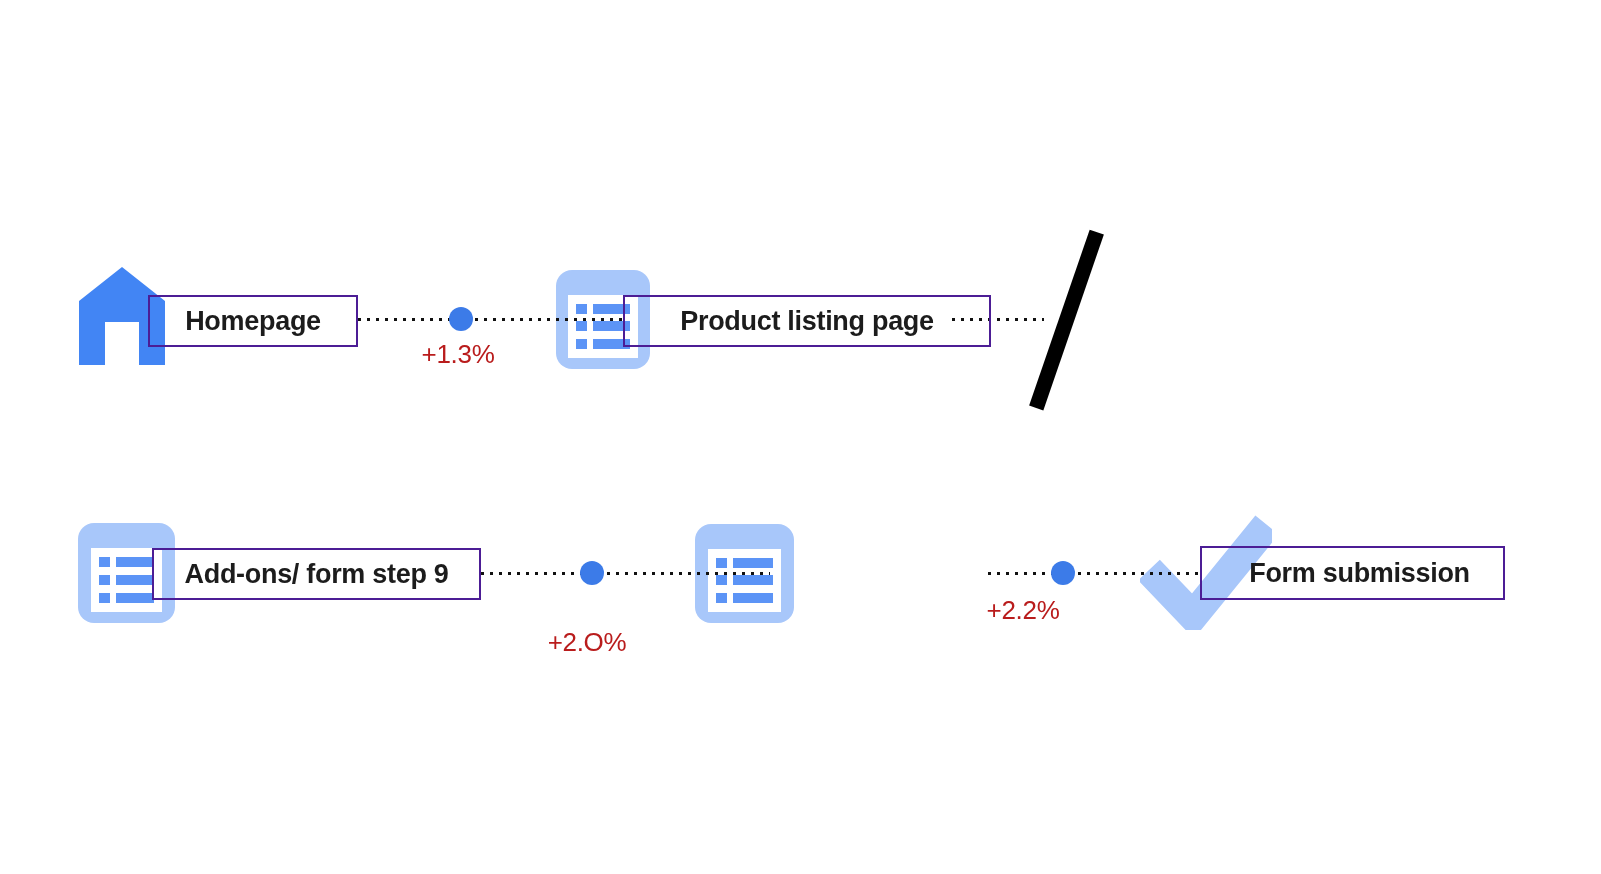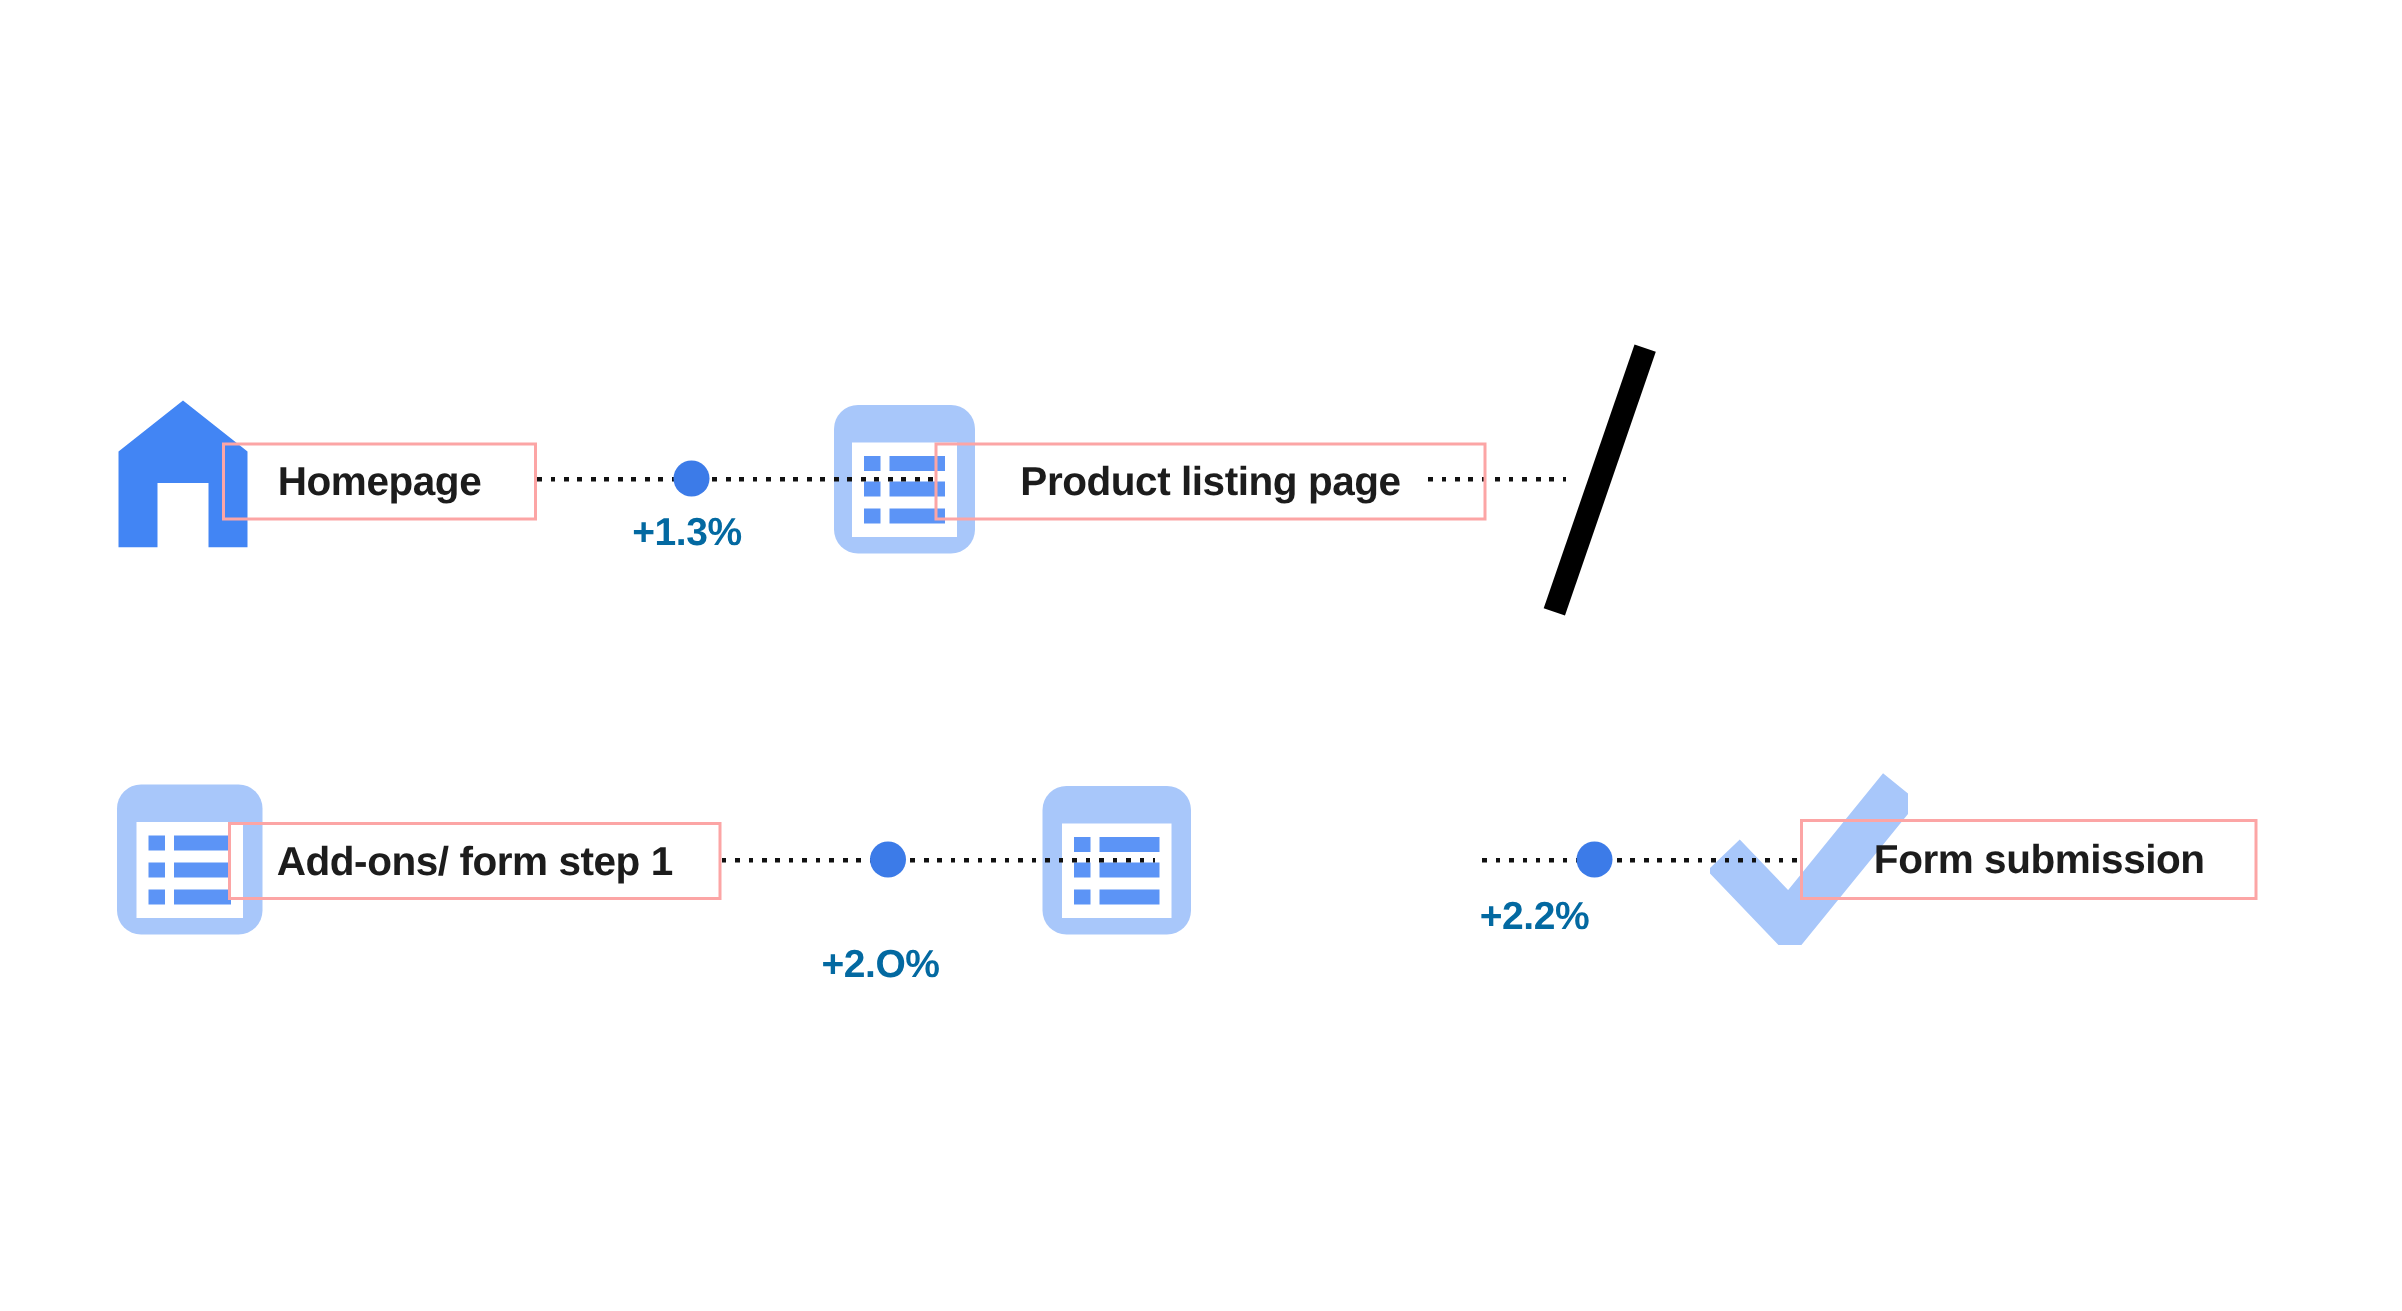--- a/index.html
+++ b/index.html
@@ -7,42 +7,42 @@
     position:relative;
     width:1601px;height:874px;
     background:#ffffff;
     overflow:hidden;
     font-family:"Liberation Sans", sans-serif;
   }
   
   .step-box{
     position:absolute;
     box-sizing:border-box;
-    border:2px solid #fca5a5;
+    border:2px solid #4c1d95;
     background:transparent;
     display:flex;align-items:center;justify-content:center;
     font-size:27px;font-weight:700;color:#1c1c1c;
     white-space:nowrap;
     z-index:3;
     letter-spacing:-0.3px;
   }
   
   .connector{
     position:absolute;height:3px;z-index:2;
     background:repeating-linear-gradient(to right,#111 0 3px,transparent 3px 9px);
   }
   
   .t-dot{
     position:absolute;width:24px;height:24px;border-radius:50%;
     z-index:2;
   }
   
   .delta{
     position:absolute;transform:translateX(-50%);
-    font-size:26px;font-weight:700;color:#0369a1;
+    font-size:26px;font-weight:400;color:#b91c1c;
     z-index:3;white-space:nowrap;letter-spacing:-0.3px;
   }
   
   .icon-abs{position:absolute;z-index:1;}
   .list-icon{
     position:absolute;z-index:1;border-radius:16px;
   }
   .list-icon .panel{
     position:absolute;left:13%;right:13%;top:25%;bottom:11%;
     background:#ffffff;
@@ -111,21 +111,21 @@
           <div class="bar" style="background:#5C94F6;"></div>
         </div>
       <div class="lrow">
           <div class="bullet" style="background:#5C94F6;"></div>
           <div class="bar" style="background:#5C94F6;"></div>
         </div>
     </div>
   </div>
 
   <div class="step-box" style="left:152px;top:548px;width:329px;height:52px;">
-    <span>Add-ons/ form step 1</span>
+    <span>Add-ons/ form step 9</span>
   </div>
 
   <div class="connector" style="left:481px;top:572px;width:289px;"></div>
   <div class="t-dot" style="left:580px;top:561px;background:#3C7BE8;"></div>
   <div class="delta" style="left:587px;top:592px;margin-top:35px;">+2.O%</div>
 
   <div class="list-icon" style="left:695px;top:524px;width:99px;height:99px;background:#A8C7FA;">
     <div class="panel">
       <div class="lrow">
           <div class="bullet" style="background:#5C94F6;"></div>

